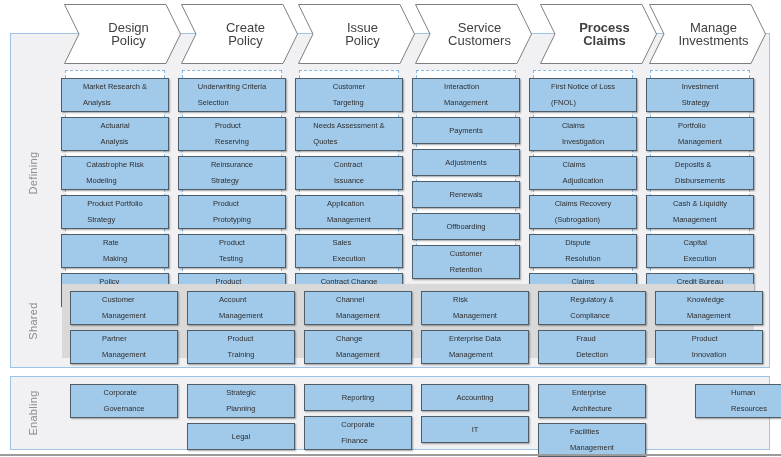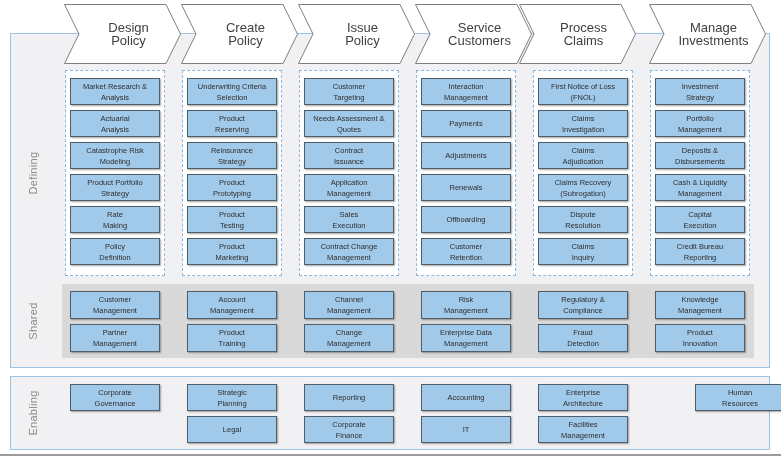--- a/index.html
+++ b/index.html
@@ -26,23 +26,23 @@
     transform:rotate(-90deg);font-size:11px;color:#8c8c8c;letter-spacing:0.3px;
   }
   
   .col-frame{
     position:absolute;top:70px;width:100px;height:206px;background:#ffffff;
     border:1px dashed #85b7e2;box-sizing:border-box;z-index:2;
     display:flex;flex-direction:column;align-items:center;padding-top:7px;gap:5px;
   }
   
   .cap-box{
-    width:90px;min-height:27px;background:#a1c9ea;border:1px solid #4e5d68;box-sizing:border-box;
-    display:flex;align-items:center;justify-content:center;text-align:center;
-    white-space:pre-line;font-size:7.5px;line-height:11px;color:#2e2e2e;
+    width:108px;min-height:27px;background:#a1c9ea;border:1px solid #4e5d68;box-sizing:border-box;
+    display:flex;align-items:center;justify-content:center;text-align:left;
+    white-space:pre-line;font-size:7.5px;line-height:16px;color:#2e2e2e;
     box-shadow:1px 1px 1.5px rgba(0,0,0,0.35);flex:0 0 auto;
   }
   
   #shared-band{
     position:absolute;left:62px;top:284px;width:692px;height:74px;background:#d9d9d9;z-index:2;
   }
   .shared-col{position:absolute;top:7px;width:90px;display:flex;flex-direction:column;gap:5px;}
   .shared-col .cap-box{min-height:28px;}
   
   .enab-col{position:absolute;top:8px;width:90px;display:flex;flex-direction:column;gap:5px;}
@@ -82,21 +82,21 @@
     <div class="chevlabel">Issue
 Policy</div>
   </div>
   <div class="chevron" style="left:415px;">
     <svg width="117" height="60" viewBox="0 0 117 60">
         <polygon points="0.5,0.5 102,0.5 116.5,30 102,59.5 0.5,59.5 15,30" fill="#ffffff" stroke="#7f7f7f" stroke-width="1"></polygon>
       </svg>
     <div class="chevlabel">Service
 Customers</div>
   </div>
-  <div class="chevron" style="left:519px;">
+  <div class="chevron" style="left:540px;font-weight:bold;">
     <svg width="117" height="60" viewBox="0 0 117 60">
         <polygon points="0.5,0.5 102,0.5 116.5,30 102,59.5 0.5,59.5 15,30" fill="#ffffff" stroke="#7f7f7f" stroke-width="1"></polygon>
       </svg>
     <div class="chevlabel">Process
 Claims</div>
   </div>
   <div class="chevron" style="left:649px;">
     <svg width="117" height="60" viewBox="0 0 117 60">
         <polygon points="0.5,0.5 102,0.5 116.5,30 102,59.5 0.5,59.5 15,30" fill="#ffffff" stroke="#7f7f7f" stroke-width="1"></polygon>
       </svg>

